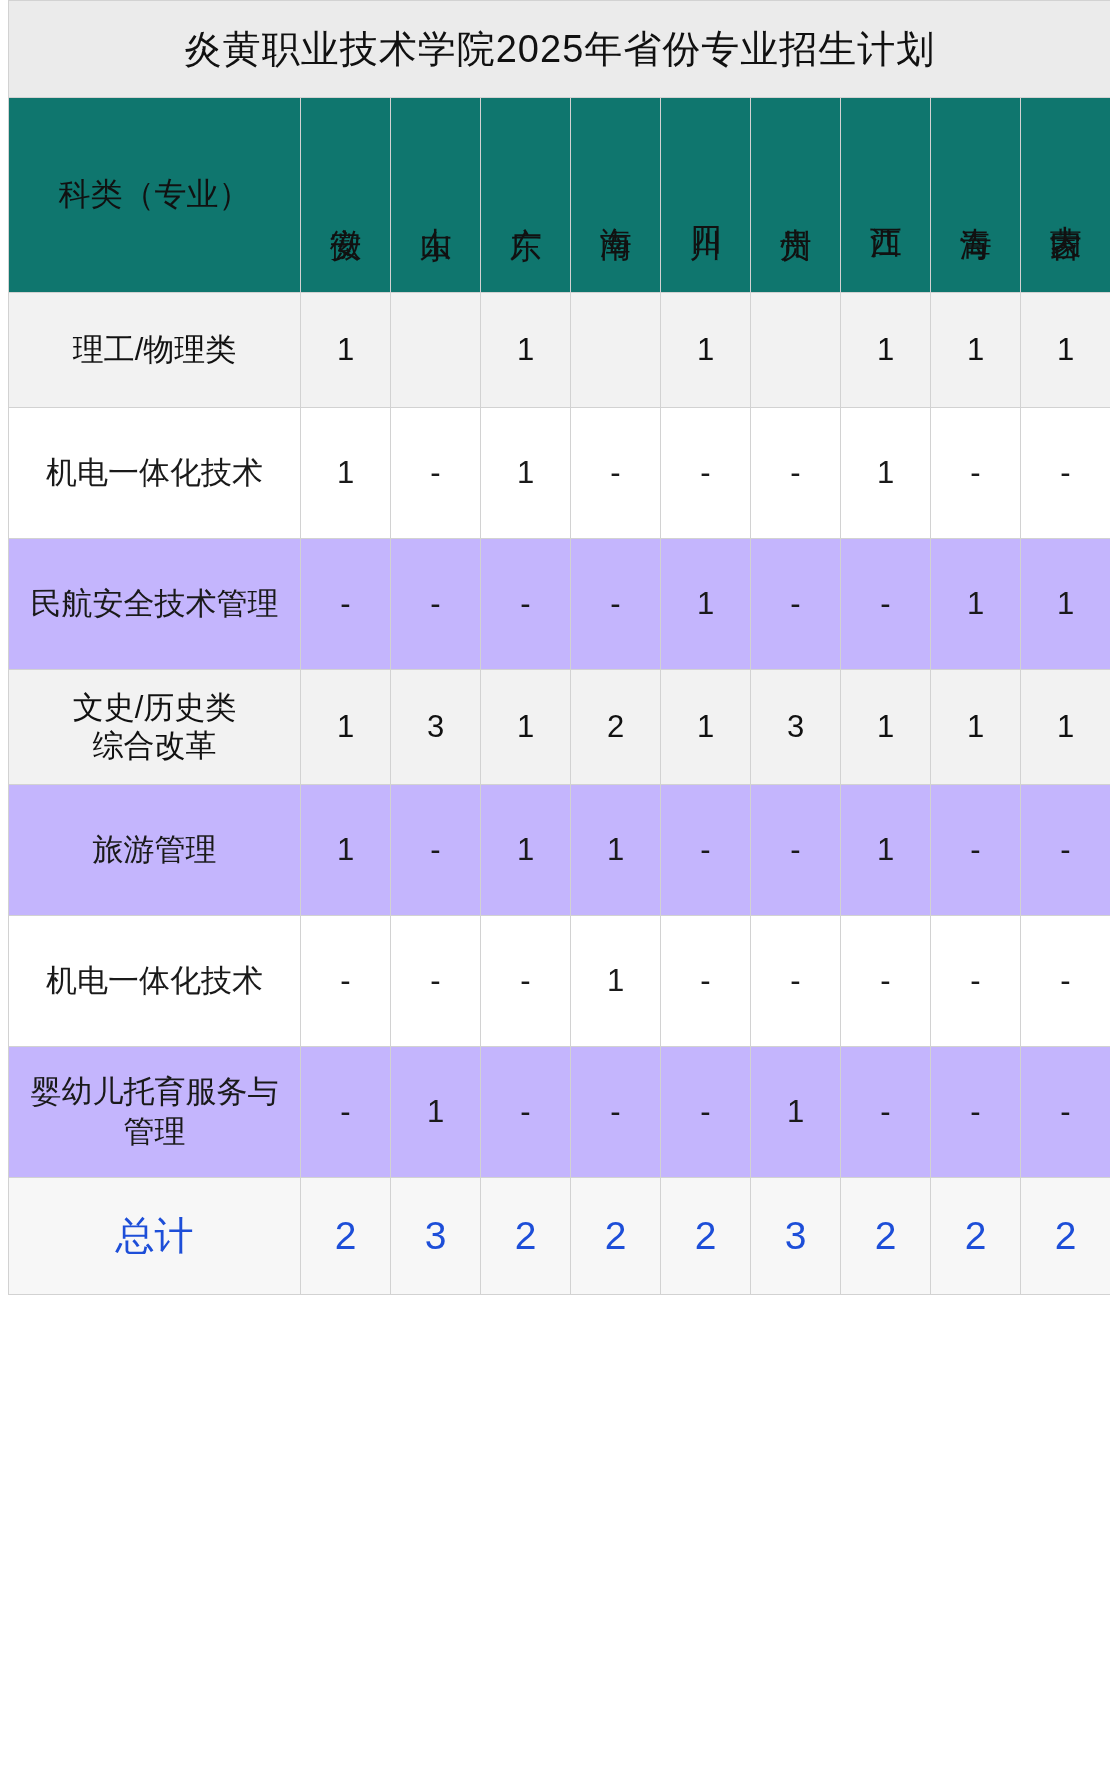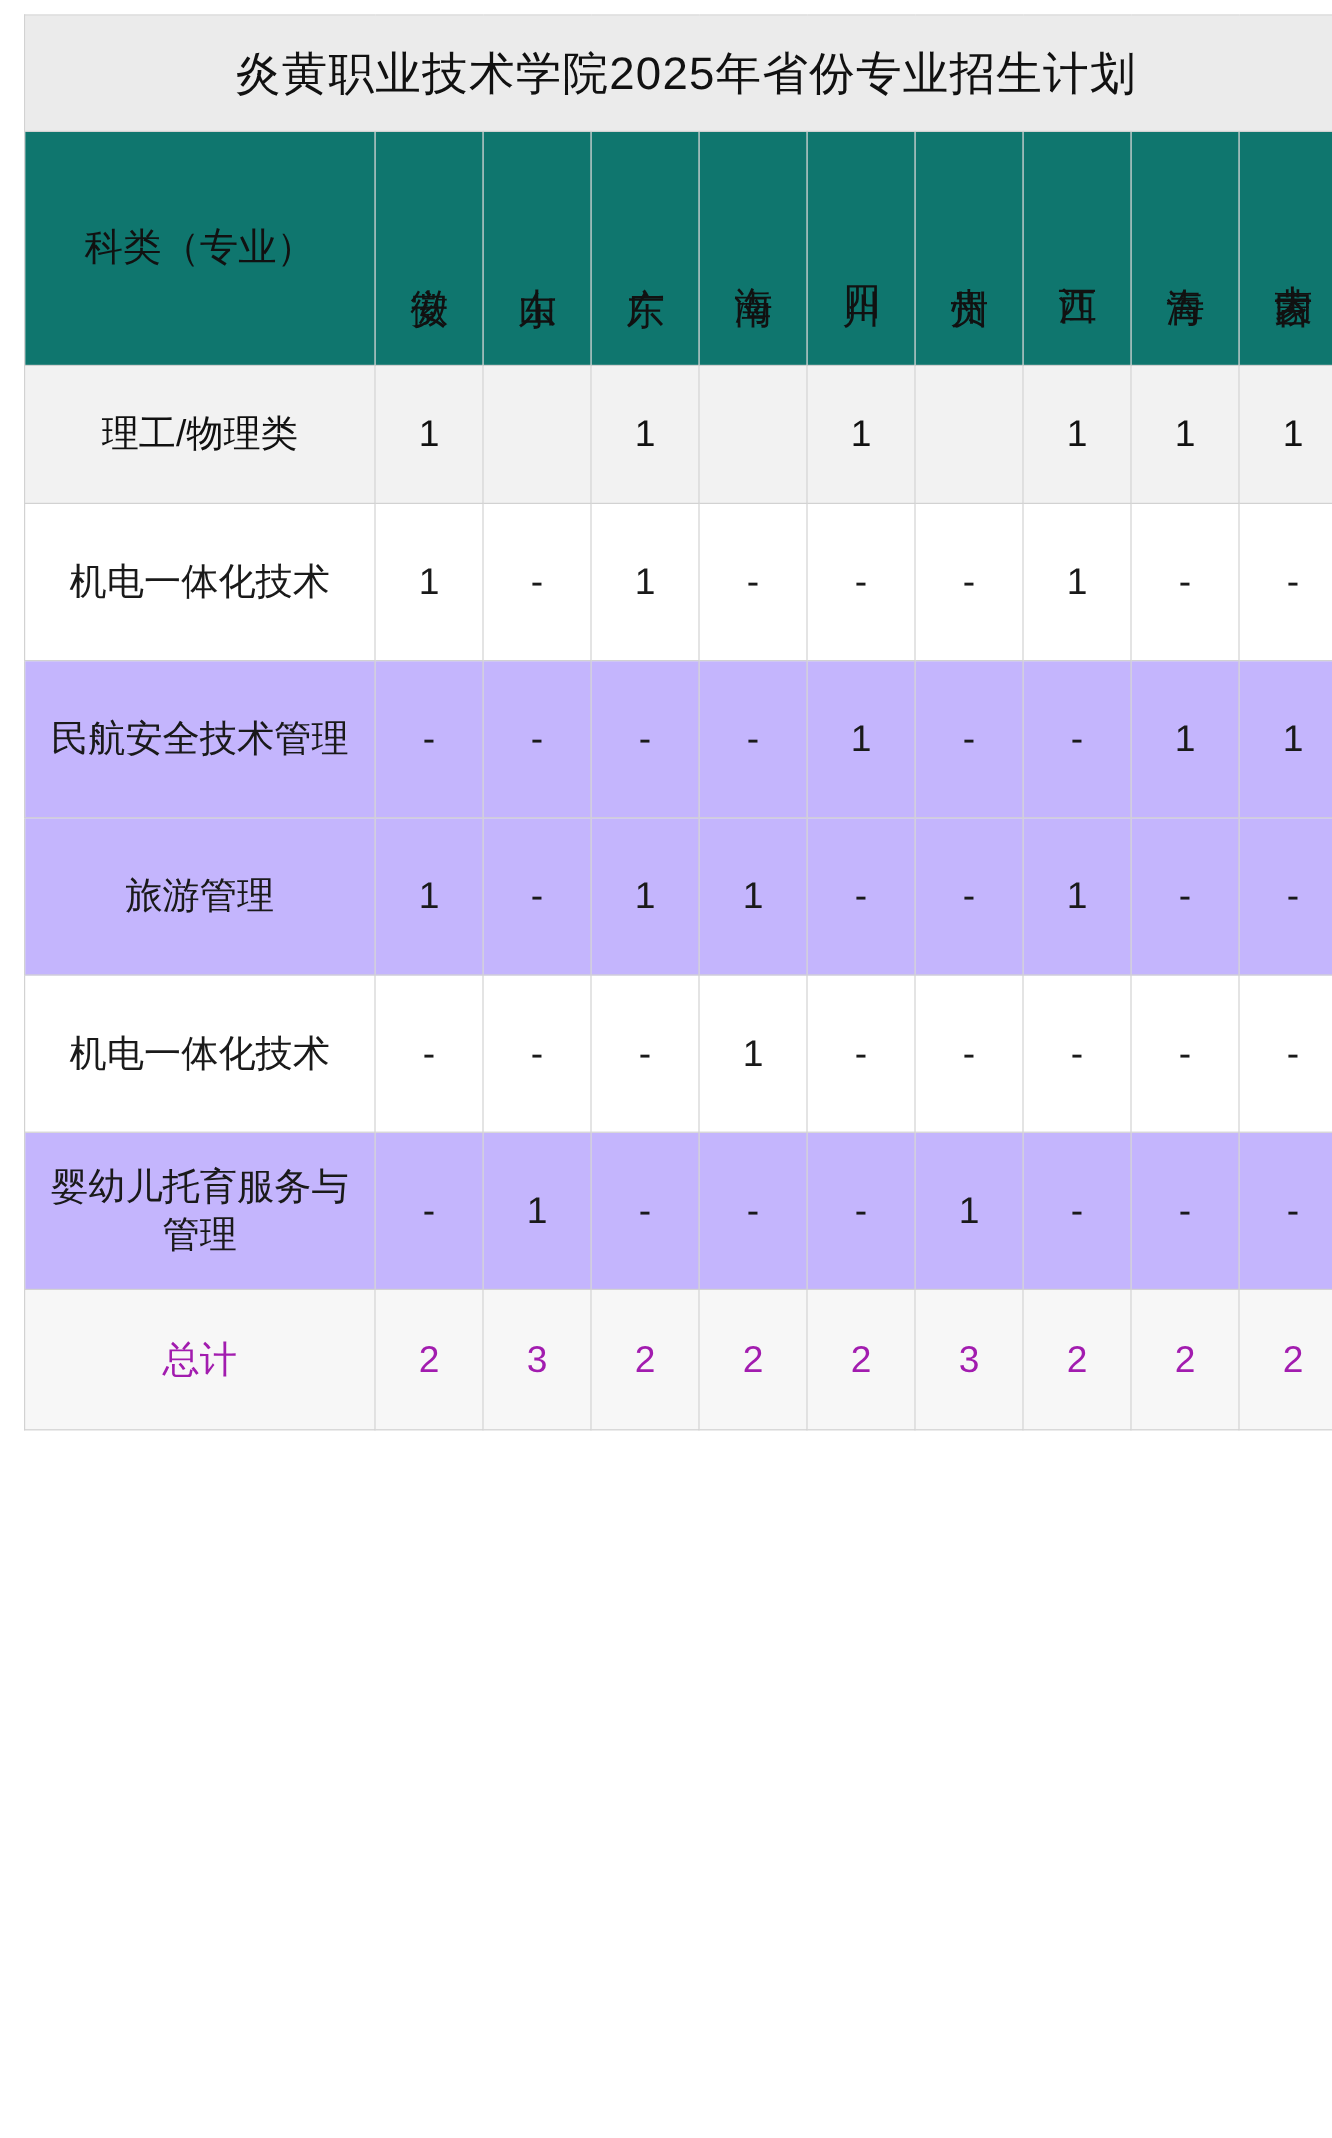--- a/index.html
+++ b/index.html
@@ -10,21 +10,21 @@
   body {
     width: 1110px;
     height: 1782px;
     font-family: "Liberation Sans", "DejaVu Sans", sans-serif;
     color: #1a1a1a;
   }
   .page {
     width: 1110px;
     height: 1782px;
     box-sizing: border-box;
-    padding: 12px;
+    padding: 0;
     background: #ffffff;
   }
   .table-wrap {
     padding: 0 4px;
     box-sizing: border-box;
   }
   table.plan {
     border-collapse: collapse;
     width: 1102px;
     margin-left: 4px;
@@ -84,23 +84,23 @@
   }
   .data-row.plain td {
     background: #ffffff;
   }
   .cat-cell {
     padding: 6px 12px;
     line-height: 1.3;
   }
   .total-row td {
     background: #f7f7f7;
-    font-size: 31px;
+    font-size: 39px;
     height: 104px;
-    color: #a21caf;
+    color: #1d4ed8;
   }
   col.c-cat { width: 292px; }
   col.c-prov { width: 90px; }
   .num { font-size: 31px; }
   .bold-num { font-weight: bold; }
 </style>
 </head>
 <body>
 
 <div class="page">
@@ -167,20 +167,35 @@
           <td class="num">-</td>
           <td class="num">-</td>
           <td class="num">-</td>
           <td class="num">1</td>
           <td class="num">-</td>
           <td class="num">-</td>
           <td class="num">1</td>
           <td class="num">1</td>
         </tr>
 
+        <tr class="group-row">
+          <td class="cat-cell">
+            <span>文史/历史类</span><br>
+            <span>综合改革</span>
+          </td>
+          <td class="num bold-num">1</td>
+          <td class="num bold-num">3</td>
+          <td class="num bold-num">1</td>
+          <td class="num bold-num">2</td>
+          <td class="num bold-num">1</td>
+          <td class="num bold-num">3</td>
+          <td class="num bold-num">1</td>
+          <td class="num bold-num">1</td>
+          <td class="num bold-num">1</td>
+        </tr>
 
         <tr class="data-row alt">
           <td class="cat-cell">旅游管理</td>
           <td class="num">1</td>
           <td class="num">-</td>
           <td class="num">1</td>
           <td class="num">1</td>
           <td class="num">-</td>
           <td class="num">-</td>
           <td class="num">1</td>

